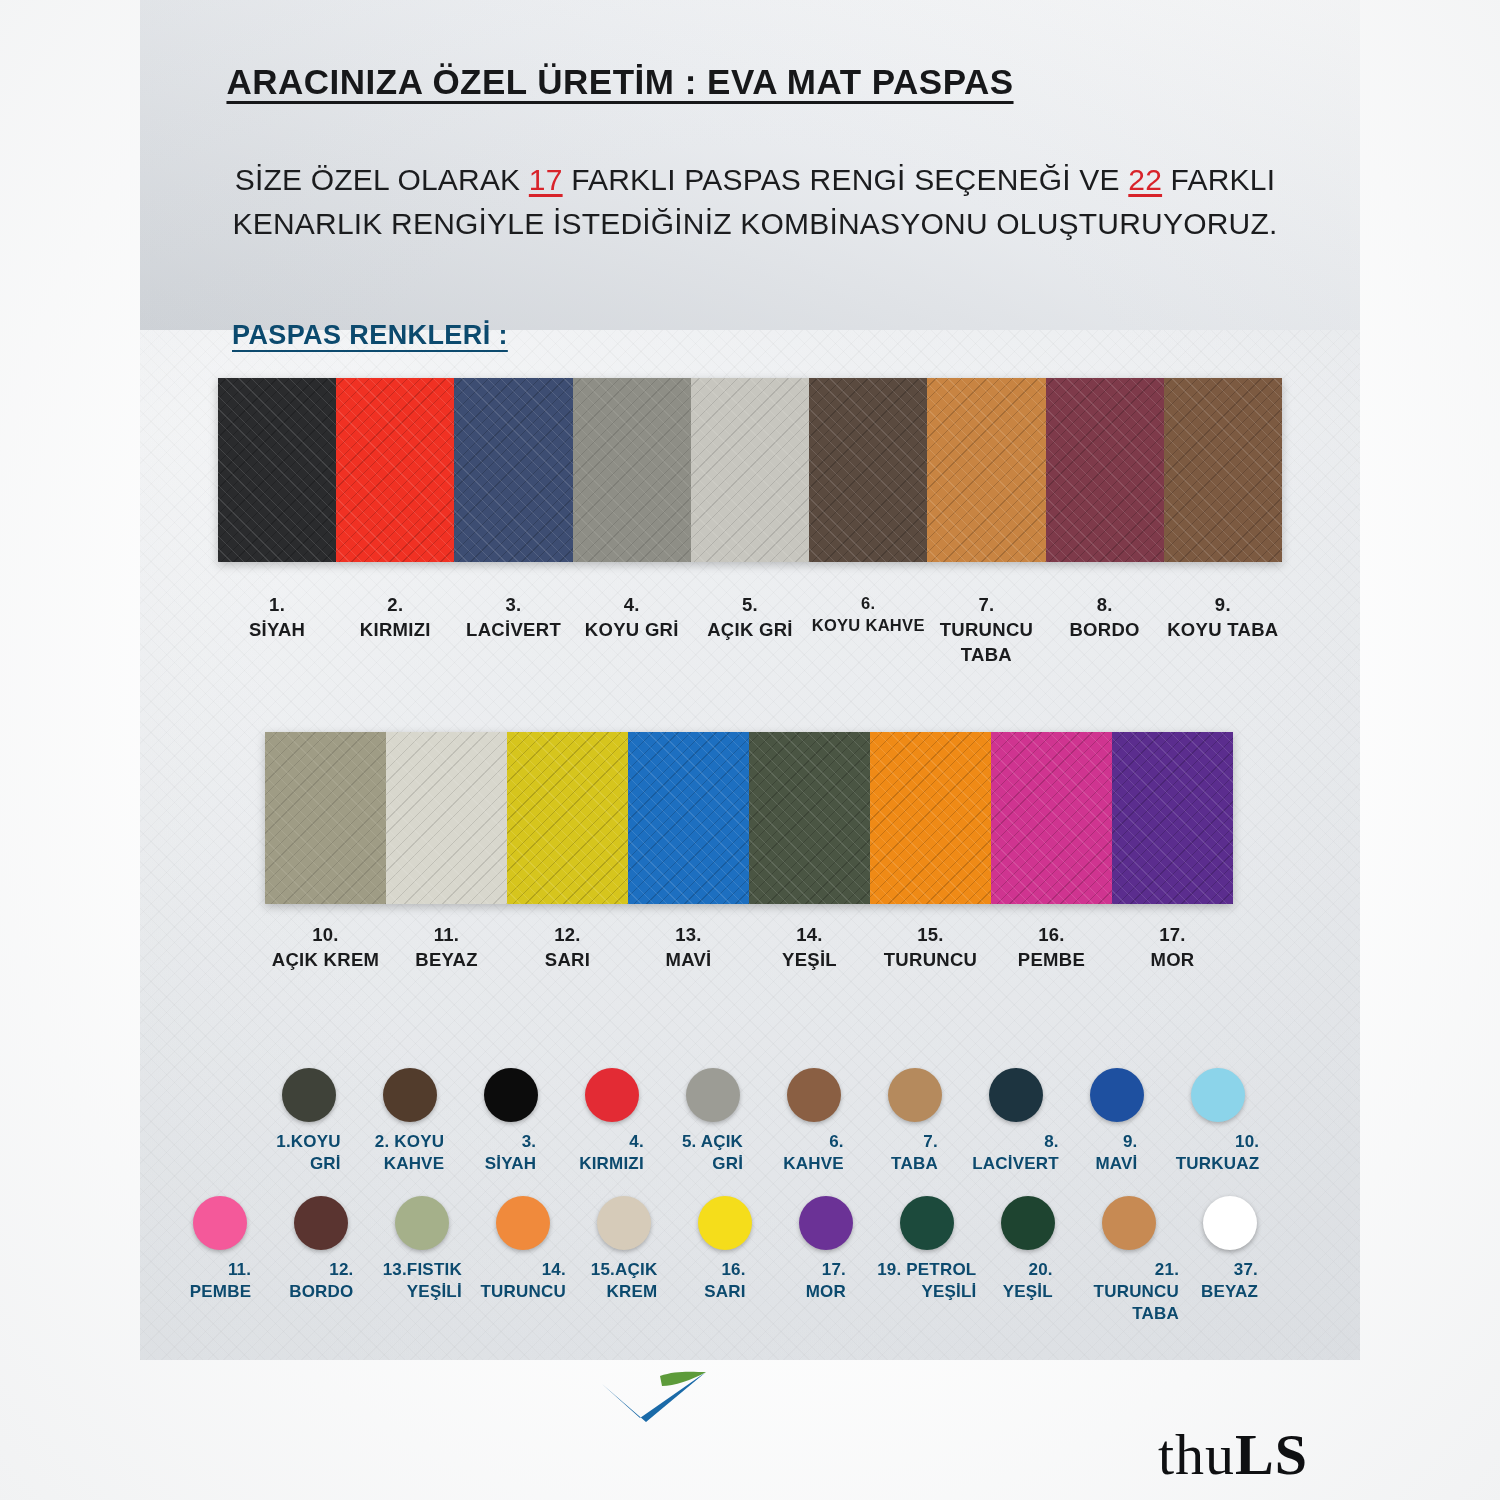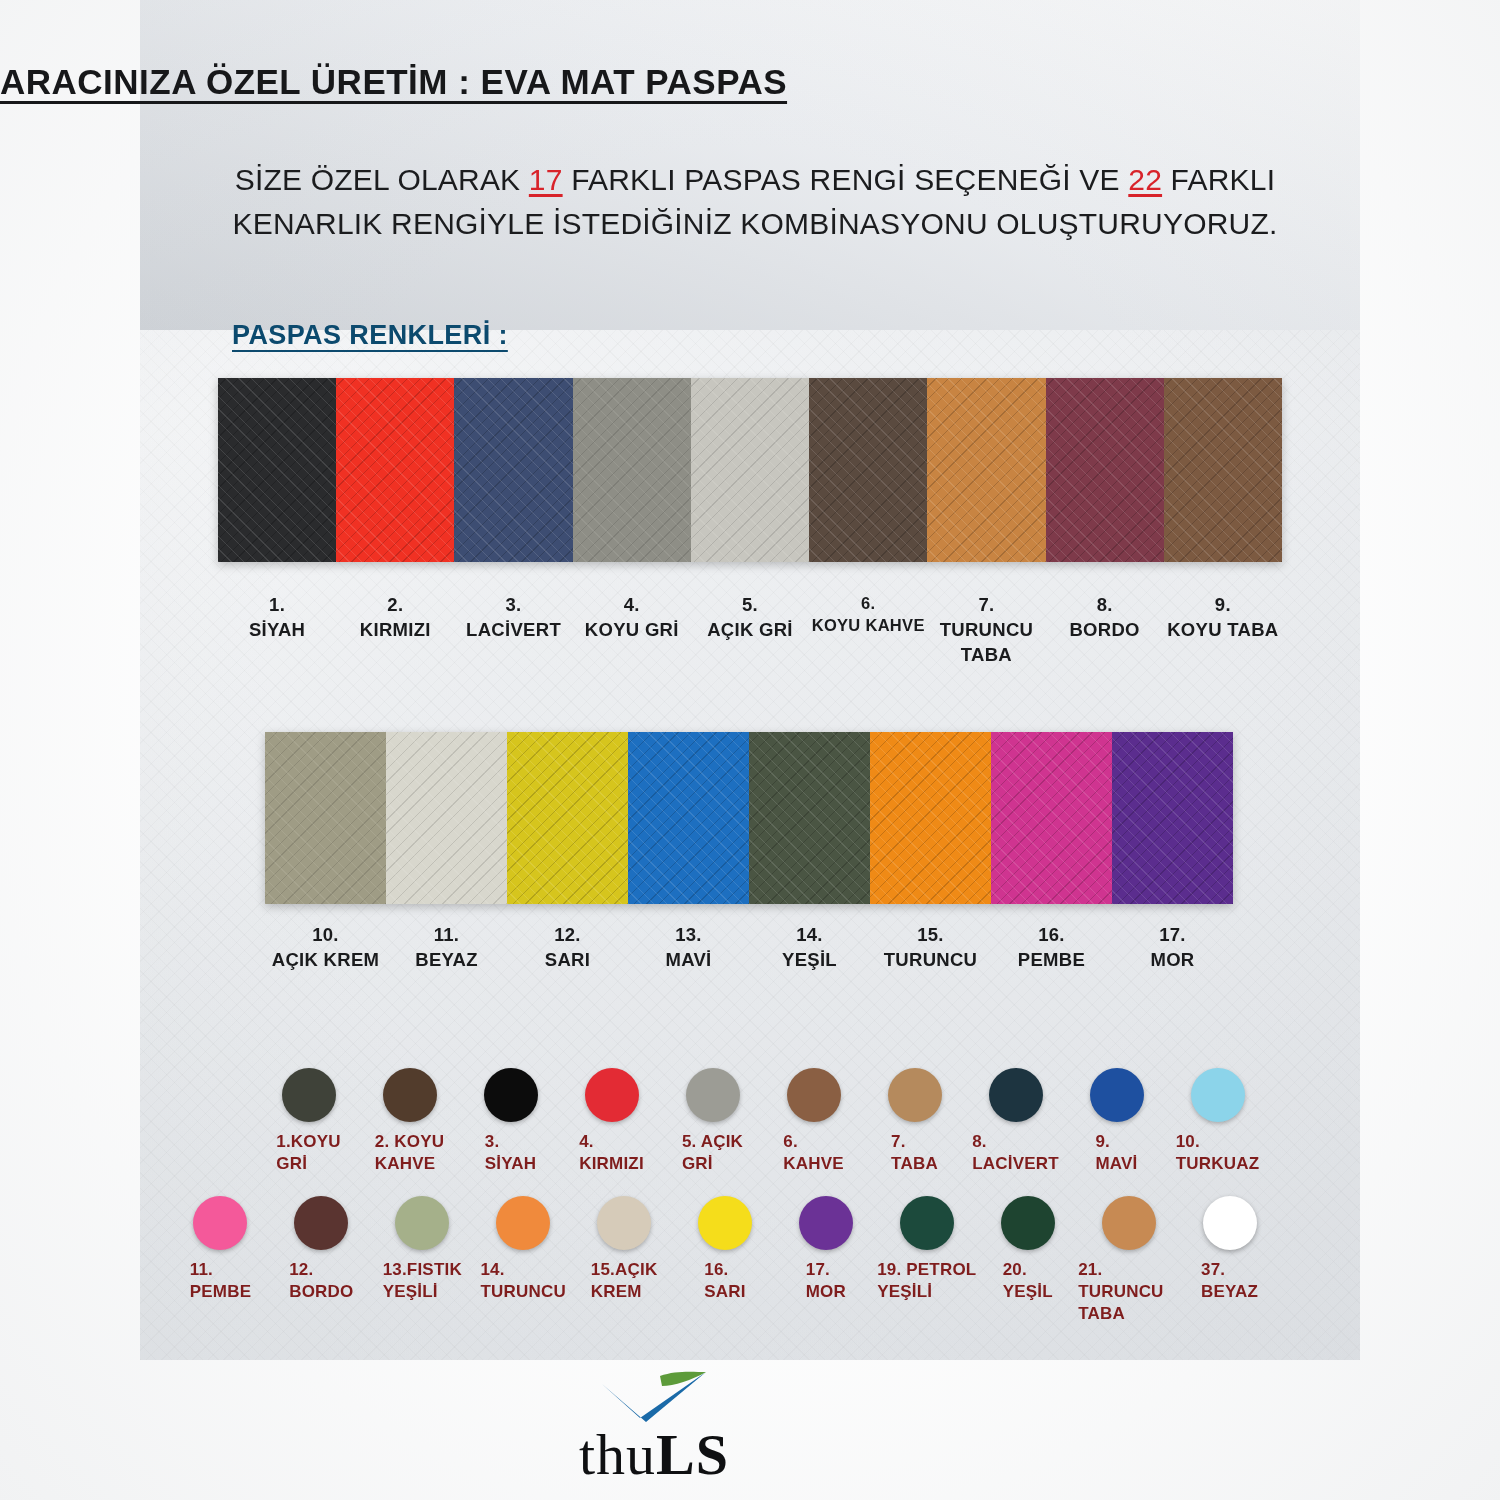--- a/index.html
+++ b/index.html
@@ -63,21 +63,21 @@
     position: absolute;
     inset: 0;
   }
 
   
   .title {
     position: absolute;
     left: 0;
     top: 62px;
     width: 1240px;
-    text-align: left;
+    text-align: center;
     font-size: 35px;
     font-weight: bold;
     letter-spacing: 0.5px;
     color: #17181a;
     text-decoration: underline;
     text-underline-offset: 7px;
     text-decoration-thickness: 3px;
   }
   .subtitle {
     position: absolute;
@@ -168,35 +168,35 @@
   }
   .dot {
     width: 54px;
     height: 54px;
     border-radius: 50%;
     box-shadow: 0 2px 4px rgba(0,0,0,0.25);
   }
   .dot.white-dot { box-shadow: 0 2px 5px rgba(0,0,0,0.3); }
   .dot-label {
     margin-top: 9px;
-    text-align: left;
+    text-align: right;
     font-size: 17px;
     line-height: 22px;
     font-weight: bold;
-    color: #7f1d1d;
+    color: #0c4a6e;
     letter-spacing: 0.2px;
   }
 
   
   .logo-wrap {
     position: absolute;
     left: 0;
     top: 1370px;
     width: 1308px;
-    text-align: center;
+    text-align: right;
   }
   .logo-check {
     display: block;
     margin: 0 auto 2px auto;
   }
   .logo-text {
     font-family: "Liberation Serif", serif;
     font-size: 58px;
     letter-spacing: 1px;
     color: #0f1012;

